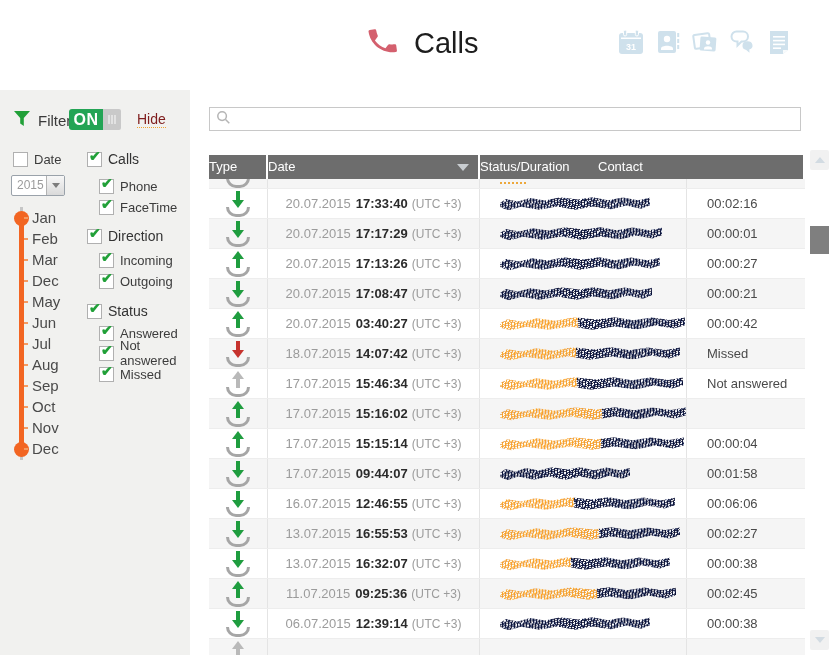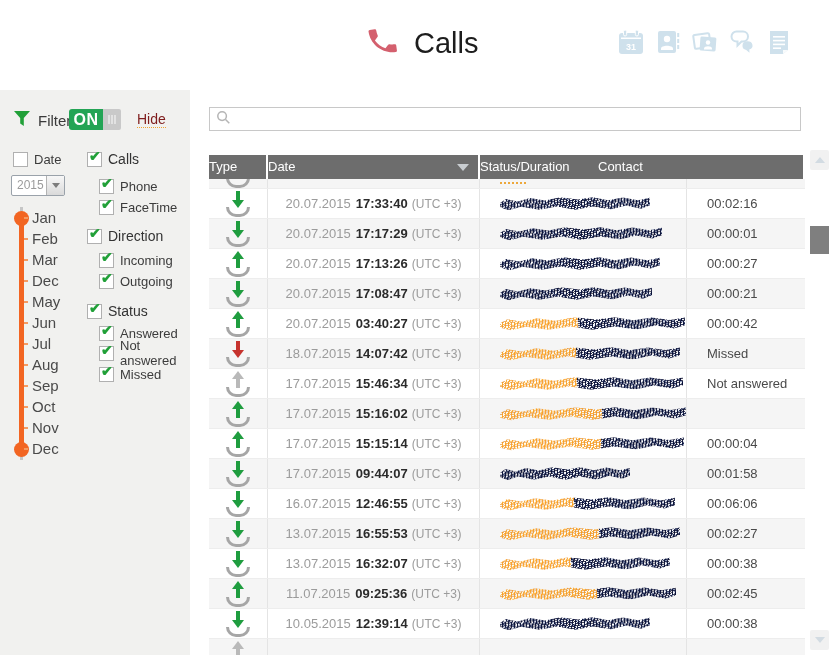--- a/index.html
+++ b/index.html
@@ -662,21 +662,21 @@
             </div>
   </div>
           <div class="trow">
     <div class="cell cell-type">
       <span class="call-icon incoming">
                 <i class="arrow"></i>
                 <i class="tray"></i>
               </span>
     </div>
     <div class="cell cell-date">
-      <span class="d-date">10.05.2015</span>
+      <span class="d-date">06.07.2015</span>
               <span class="d-time">12:39:14</span>
               <span class="d-tz">(UTC +3)</span>
     </div>
     <div class="cell cell-contact">
       <span class="scribble v-dark" style="width: 150px;">
                 <span class="scr-a"></span>
                 <span class="scr-b"></span>
               </span>
 
     </div>

